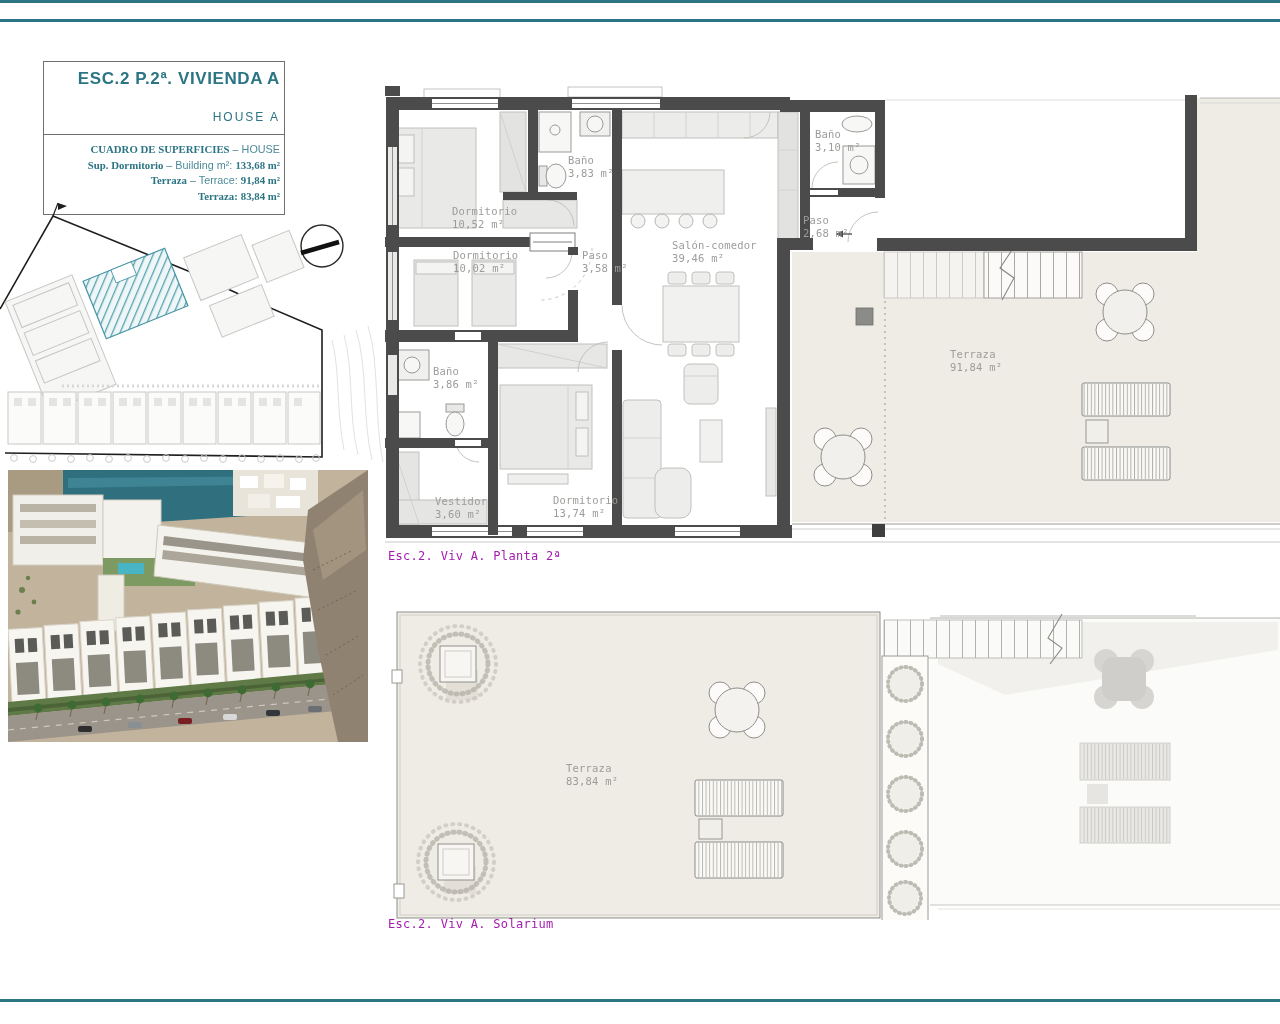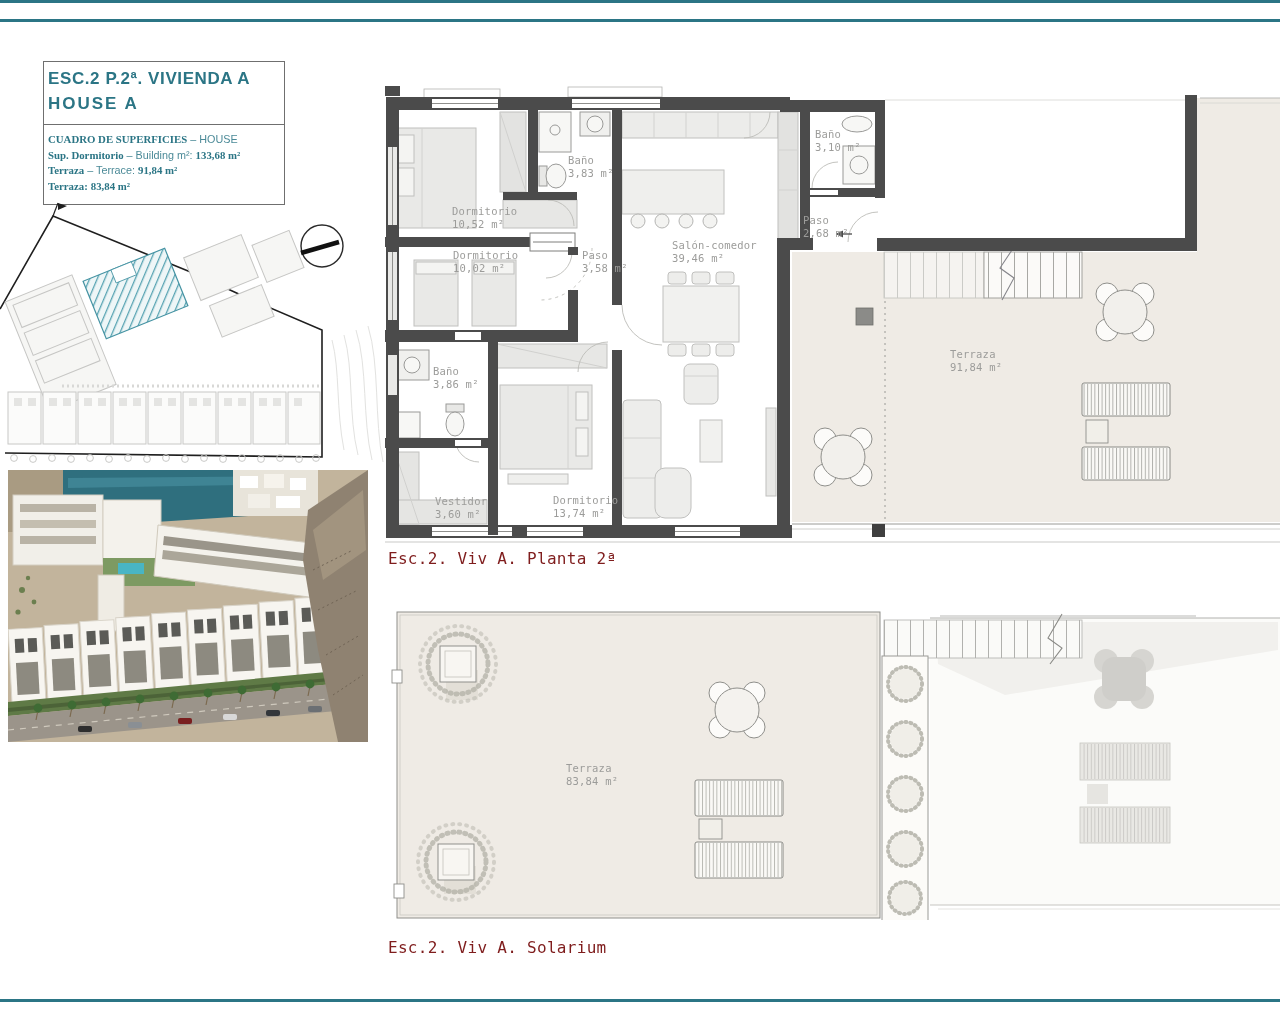--- a/index.html
+++ b/index.html
@@ -4,32 +4,32 @@
 <style>
   html,body{margin:0;padding:0;background:#ffffff;}
   .page{position:relative;width:1280px;height:1024px;background:#ffffff;overflow:hidden;
         font-family:"Liberation Sans",sans-serif;}
   .accent-bar{position:absolute;left:0;width:1280px;height:3px;background:#2b7585;}
   .bar-sliver{top:0;}
   .bar-top{top:19px;}
   .bar-bottom{top:999px;}
 
   .title-block{position:absolute;left:43px;top:61px;width:240px;border:1px solid #6f6f6f;
-               background:#ffffff;text-align:left;color:#2b7585;}
+               background:#ffffff;text-align:right;color:#2b7585;}
   .tb-head{padding:7px 4px 5px;}
   .tb-title{font-size:17px;font-weight:700;letter-spacing:.6px;}
-  .tb-sub{font-size:17px;font-weight:700;letter-spacing:2px;margin-top:5px;}
+  .tb-sub{font-size:12px;font-weight:400;letter-spacing:2px;margin-top:21px;}
   .tb-divider{border:0;border-top:1px solid #6f6f6f;margin:5px 0 0;}
   .tb-sizes{padding:7px 4px 10px;font-size:10.8px;line-height:15.5px;}
   .tb-sizes .b{font-weight:700;font-family:Liberation Serif, serif;}
   .tb-sizes .lt{font-weight:400;opacity:.85;}
 
   .plan-svg{position:absolute;}
-  .caption{position:absolute;font-family:"DejaVu Sans Mono",monospace;font-size:16px;
-           color:#7f1d1d;letter-spacing:.3px;white-space:nowrap;}
+  .caption{position:absolute;font-family:"DejaVu Sans Mono",monospace;font-size:12px;
+           color:#a21caf;letter-spacing:.3px;white-space:nowrap;}
 
   .room-label{font-family:"DejaVu Sans Mono",monospace;font-size:10.5px;fill:#9c9c9a;letter-spacing:.2px;}
 </style>
 </head>
 <body>
 
 <div class="page">
 
   <div class="accent-bar bar-sliver"></div>
   <div class="accent-bar bar-top"></div>
@@ -601,15 +601,15 @@
         <circle cx="905" cy="898" r="16" fill="none" stroke="#a8a79d" stroke-width="4" stroke-dasharray="1 4" stroke-linecap="round"></circle>
       </g>
     </g>
 
     <g>
       <text class="room-label" x="566" y="772">Terraza</text>
       <text class="room-label" x="566" y="785">83,84 m²</text>
     </g>
   </svg>
 
-  <div class="caption" style="left:388px;top:938px">Esc.2. Viv A. Solarium</div>
+  <div class="caption" style="left:388px;top:917px">Esc.2. Viv A. Solarium</div>
 
 </div>
 
 </body></html>

